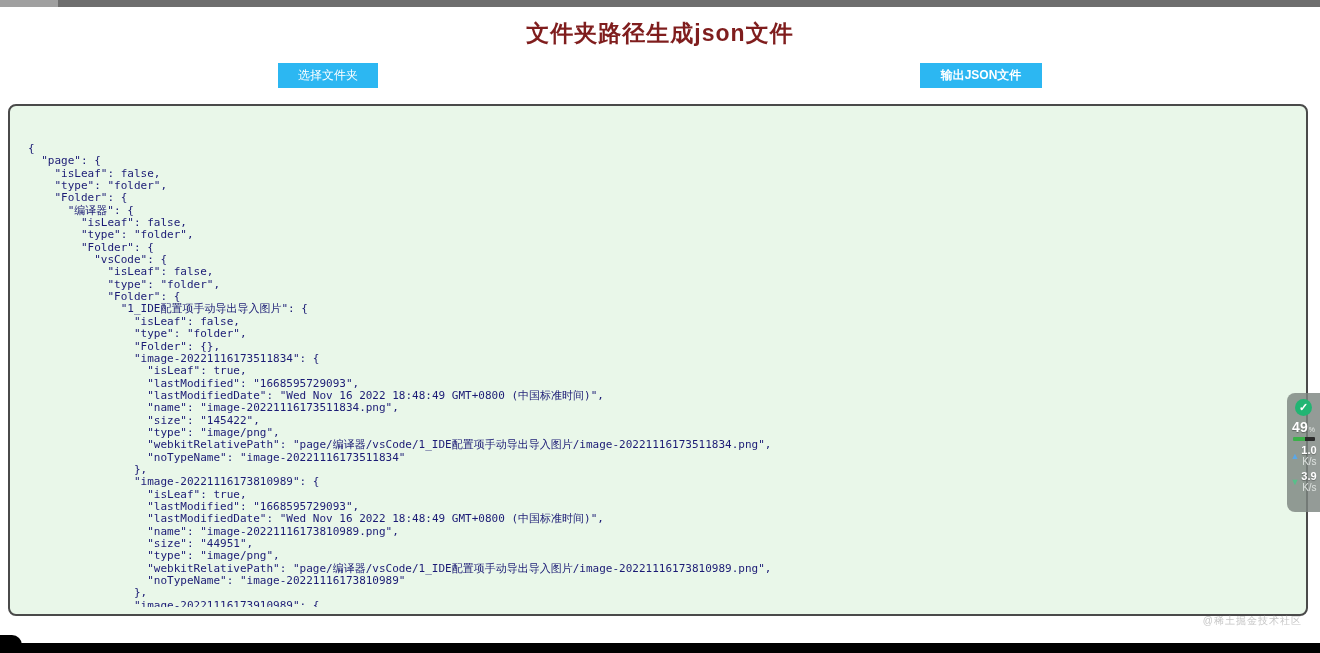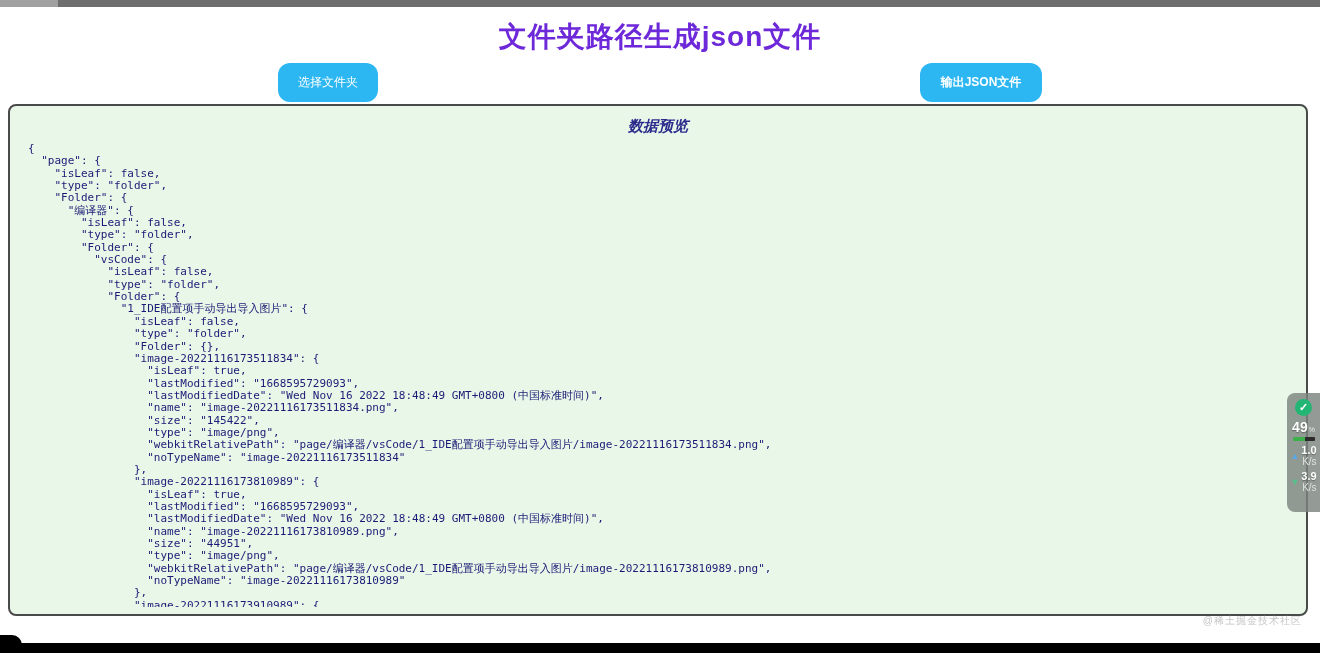--- a/index.html
+++ b/index.html
@@ -9,27 +9,27 @@
     font-family:"Liberation Sans", sans-serif;
   }
   
   .top-bar{position:absolute;left:0;top:0;width:1320px;height:7px;background:#6e6e6e;}
   .top-bar-light{position:absolute;left:0;top:0;width:58px;height:7px;background:#b5b5b5;opacity:.7;}
   .bottom-bar{position:absolute;left:0;bottom:0;width:1320px;height:10px;background:#000;}
   .bottom-bar-corner{position:absolute;left:0;bottom:8px;width:22px;height:10px;background:#000;border-radius:0 10px 0 0;}
 
   .page-title{
     position:absolute;top:18px;left:0;width:100%;text-align:center;
-    font-size:28px;font-weight:bold;color:#6d28d9;letter-spacing:1px;
+    font-size:23px;font-weight:bold;color:#7f1d1d;letter-spacing:1px;
   }
 
   .btn{
-    position:absolute;top:63px;height:39px;line-height:25px;
+    position:absolute;top:63px;height:25px;line-height:25px;
     background:#2cb7f2;color:#fff;font-size:12px;text-align:center;
-    border:none;border-radius:12px;padding:0;cursor:pointer;
+    border:none;border-radius:0;padding:0;cursor:pointer;
     font-family:"Liberation Sans", sans-serif;
   }
   .btn-select{left:278px;width:100px;}
   .btn-output{left:920px;width:122px;font-weight:bold;}
 
   .preview-box{
     position:absolute;left:8px;top:104px;width:1300px;height:512px;
     background:#e9f7e9;border:2px solid #4a4a4a;border-radius:8px;
     box-sizing:border-box;
   }
@@ -83,21 +83,20 @@
 <div class="top-bar">
   <div class="top-bar-light"></div>
 </div>
 
 <div class="page-title">文件夹路径生成json文件</div>
 
 <button class="btn btn-select">选择文件夹</button>
 <button class="btn btn-output">输出JSON文件</button>
 
 <div class="preview-box">
-  <p class="preview-heading">数据预览</p>
   <pre class="json-pre">{
   "page": {
     "isLeaf": false,
     "type": "folder",
     "Folder": {
       "编译器": {
         "isLeaf": false,
         "type": "folder",
         "Folder": {
           "vsCode": {

